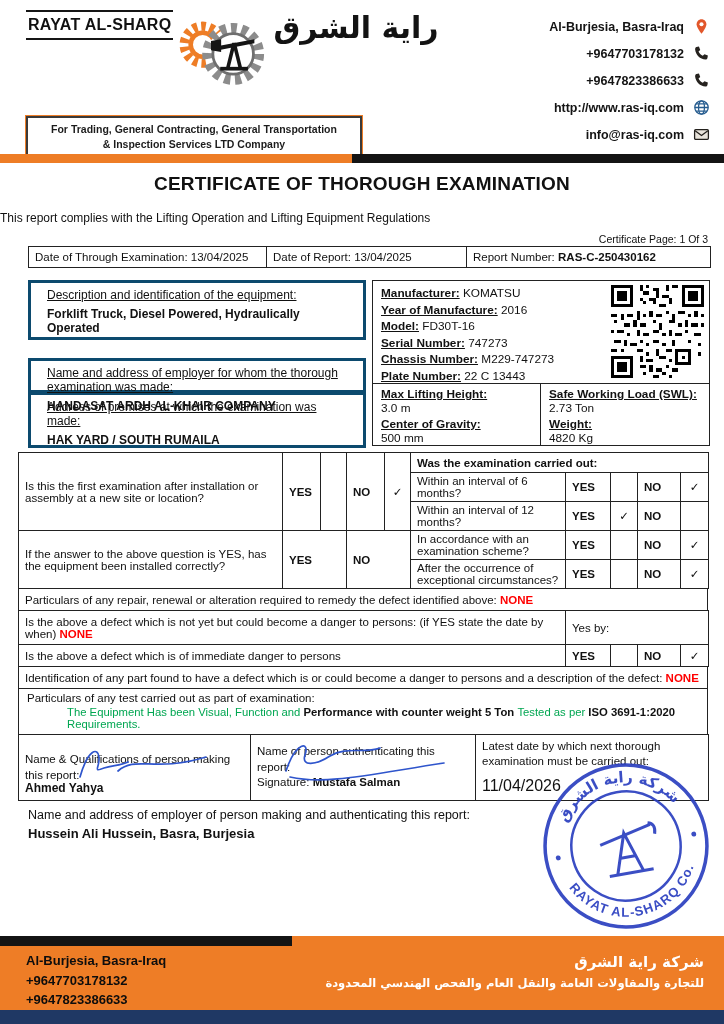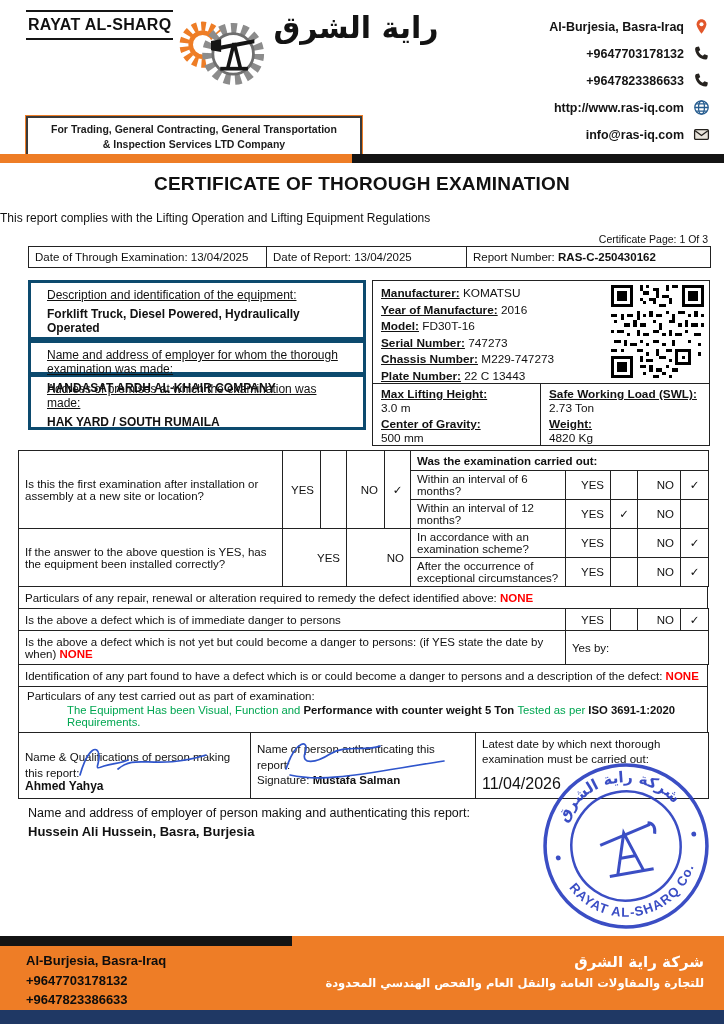--- a/index.html
+++ b/index.html
@@ -28,42 +28,42 @@
   .cert-page { text-align:right; font-size:10.5px; margin:8px 16px 2px 0; }
 
   
   table.band { border-collapse:collapse; table-layout:fixed; width:690px; margin-left:18px; margin-top:-1px; }
   table.band td { border:1px solid #222; font-size:11.5px; padding:2px 6px; vertical-align:middle; overflow:hidden; }
   table.wband { width:682px; margin-left:28px; }
   .info-band td { font-size:12px; padding:3px 8px; height:21px; }
   .b { font-weight:bold; }
   .red { color:#ff0000; font-weight:bold; }
   .green { color:#00A651; }
-  .yn { font-weight:normal; text-align:right; padding:2px 1px; }
+  .yn { font-weight:bold; text-align:left; padding:2px 1px; }
   .chk { text-align:center; font-weight:bold; font-size:13px; font-family:"DejaVu Sans",sans-serif; }
   .q { font-size:12px; }
   .hdr { font-weight:bold; height:20px; }
   .rt { font-size:11px; }
   tr.r23 td { height:23px; } tr.r27 td { height:27px; } tr.r29 td { height:29px; }
   tr.r22 td { height:22px; } tr.r34 td { height:34px; } tr.r25 td { height:25px; }
   .test-line { margin:2px 0 1px 40px; font-size:11.3px; }
   .safe-q { font-weight:bold; font-size:13.5px; padding-left:10px; }
   .sig-cell { vertical-align:top; height:66px; padding:4px 6px; position:relative; font-size:11.3px; line-height:1.35; }
   .sig-name { position:absolute; left:6px; bottom:4px; font-weight:bold; font-size:12px; }
   .sig-svg1 { position:absolute; left:55px; top:6px; width:140px; height:46px; }
   .sig-svg2 { position:absolute; left:25px; top:2px; width:180px; height:52px; }
   .next-date { margin-top:5px; font-size:16px; }
 
   
   .equip { display:flex; gap:6px; margin:12px 14px 0 28px; }
   .equip-left { width:338px; flex:none; }
   .ebox { border:3px solid #0c4a6e; padding:5px 16px; font-size:12px; }
   .ebox .lab { text-decoration:underline; margin-bottom:5px; }
   .ebox .val { font-weight:bold; }
-  .ebox1 { height:60px; } .ebox2 { height:35px; margin-top:0; } .ebox3 { height:56px; margin-top:-1px; }
+  .ebox1 { height:60px; } .ebox2 { height:35px; margin-top:18px; } .ebox3 { height:56px; margin-top:-1px; }
   .equip-right { width:338px; flex:none; }
   .spec-box { border:1px solid #222; height:104px; padding:5px 8px; position:relative; }
   .spec-row { font-size:11.8px; margin-bottom:2.6px; }
   .spec-label { font-weight:bold; text-decoration:underline; }
   .qr { position:absolute; top:4px; right:5px; width:93px; height:93px; }
   .meas-box { border:1px solid #222; margin-top:-1px; height:63px; display:flex; }
   .meas-col { width:50%; padding:3px 8px; font-size:11.8px; }
   .meas-col:first-child { border-right:1px solid #222; }
   .mlabel { font-weight:bold; text-decoration:underline; }
   .mvalue { margin-bottom:2px; }
@@ -303,48 +303,48 @@
         <span>Particulars of any repair, renewal or alteration required to remedy the defect identified above:</span>
         <span class="red">NONE</span>
       </td>
           </tr>
     </tbody>
       </table>
 
     <table class="band">
       <colgroup>
           <col style="width:547px">
+          <col style="width:143px">
+        </colgroup>
+      <tbody>
+          <tr class="r34">
+        <td>
+          <span>Is the above a defect which is not yet but could become a danger to persons: (if YES state the date by when)</span>
+          <span class="red">NONE</span>
+        </td>
+        <td style="vertical-align:middle;">Yes by:</td>
+      </tr>
+    </tbody>
+      </table>
+
+    <table class="band">
+      <colgroup>
+          <col style="width:547px">
           <col style="width:45px">
           <col style="width:27px">
           <col style="width:43px">
           <col style="width:28px">
         </colgroup>
       <tbody>
           <tr class="r22">
         <td>Is the above a defect which is of immediate danger to persons</td>
         <td class="yn">YES</td>
         <td class="chk"></td>
         <td class="yn">NO</td>
         <td class="chk">✓</td>
-      </tr>
-    </tbody>
-      </table>
-
-    <table class="band">
-      <colgroup>
-          <col style="width:547px">
-          <col style="width:143px">
-        </colgroup>
-      <tbody>
-          <tr class="r34">
-        <td>
-          <span>Is the above a defect which is not yet but could become a danger to persons: (if YES state the date by when)</span>
-          <span class="red">NONE</span>
-        </td>
-        <td style="vertical-align:middle;">Yes by:</td>
       </tr>
     </tbody>
       </table>
 
     <table class="band">
       <tbody>
           <tr class="r22">
             <td>
         <span>Identification of any part found to have a defect which is or could become a danger to persons and a description of the defect:</span>
         <span class="red">NONE</span>

